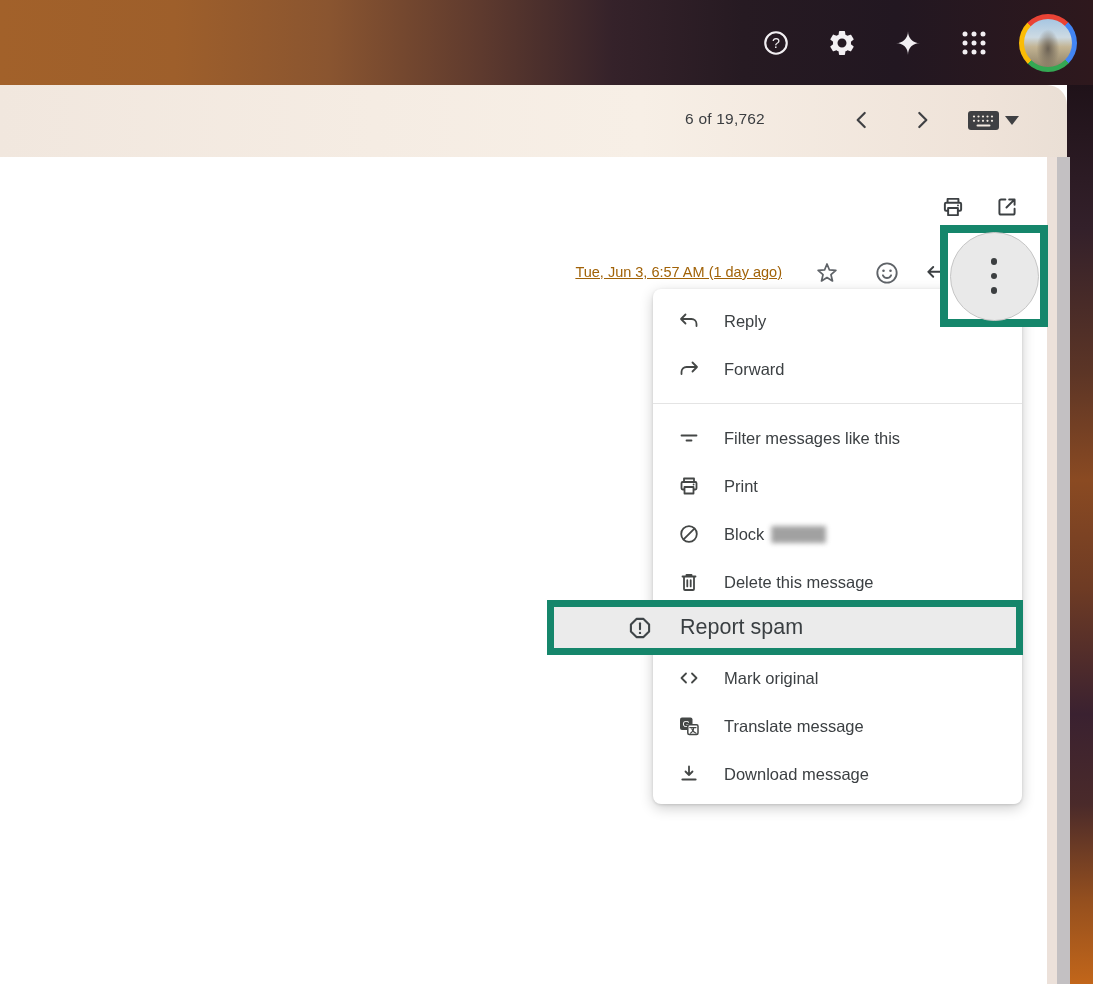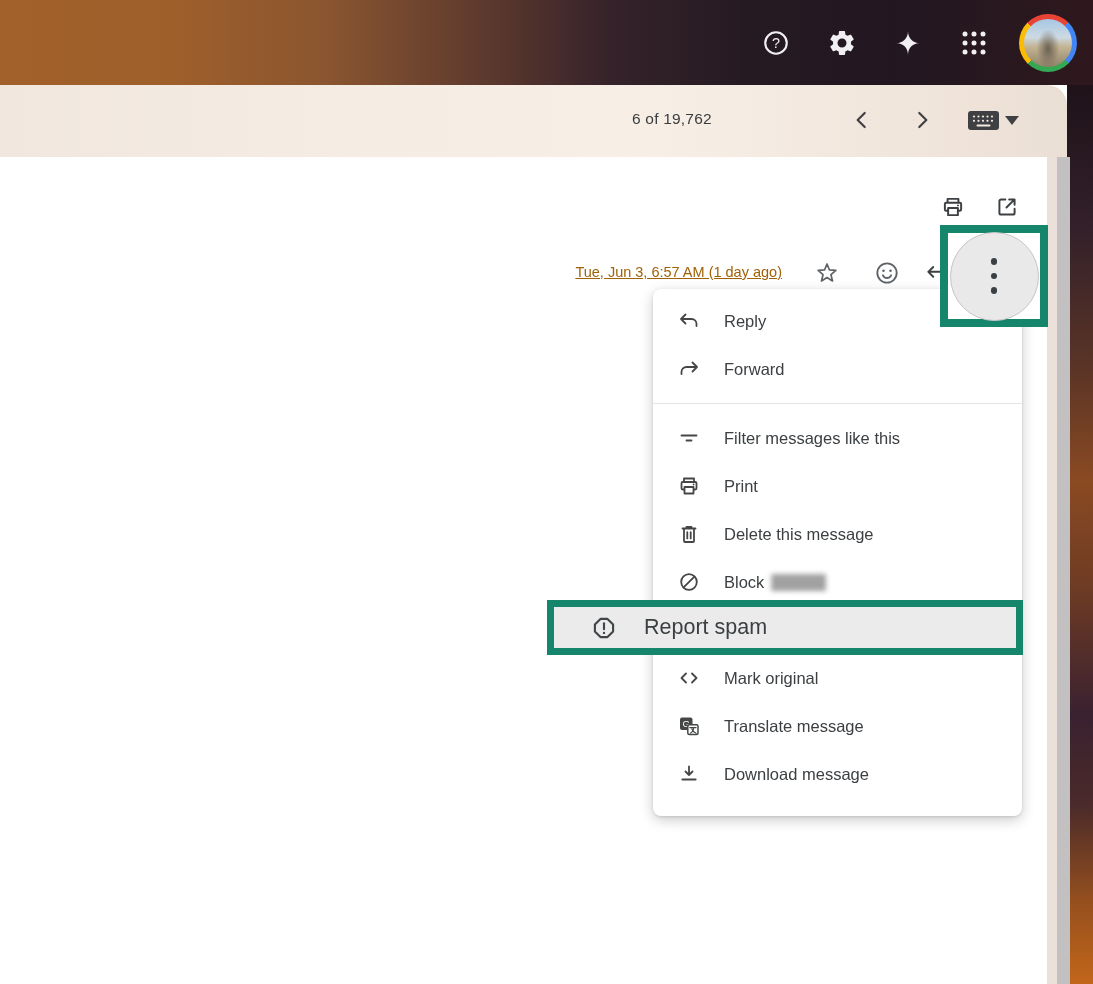--- a/index.html
+++ b/index.html
@@ -36,21 +36,21 @@
   }
   .rightwall{
     left:1067px;top:85px;width:26px;height:899px;
     background:linear-gradient(180deg,#1f1219 0%,#33202a 16%,#5c3526 32%,#8a4a22 44%,#6e3b24 56%,#3a2130 70%,#4a2a2a 80%,#96501e 91%,#c2661a 100%);
   }
   .content{left:0;top:157px;width:1047px;height:827px;background:#ffffff;}
   .palestrip{left:1047px;top:157px;width:10px;height:827px;background:#ece1da;}
   .scrollbar{left:1057px;top:157px;width:13px;height:827px;background:#c3c0c2;}
 
   
-  .pagination{left:632px;top:110px;width:186px;text-align:left;font-size:15.5px;color:#3a3d40;letter-spacing:.2px;}
+  .pagination{left:632px;top:110px;width:186px;text-align:center;font-size:15.5px;color:#3a3d40;letter-spacing:.2px;}
   .nav-btn{width:26px;height:26px;color:#3f4043;}
   .nav-btn svg{width:26px;height:26px;}
   .chev-left{left:849px;top:107px;}
   .chev-right{left:909px;top:107px;}
   .kbd{left:966px;top:108px;width:36px;height:26px;color:#3f4043;}
   .kbd svg{width:36px;height:26px;}
   .dd-arrow{left:1005px;top:116px;width:0;height:0;border-left:7px solid transparent;border-right:7px solid transparent;border-top:9px solid #3f4043;}
 
   
   .hdr-btn{width:28px;height:28px;color:#3c4043;}
@@ -62,39 +62,39 @@
   .row-icon svg{width:28px;height:28px;}
   .star-btn{left:813px;top:259px;}
   .emoji-btn{left:873px;top:259px;}
   .partial-reply{left:924px;top:261px;width:26px;height:26px;color:#3c4043;z-index:15;}
   .partial-reply svg{width:26px;height:26px;}
 
   
   .menu{
     left:653px;top:289px;width:369px;background:#fff;border-radius:8px;
     box-shadow:0 1px 3px rgba(0,0,0,.12),0 4px 14px rgba(0,0,0,.20);
-    padding:8px 0 18px 0;z-index:10;
+    padding:8px 0 6px 0;z-index:10;
   }
   .menu-item{height:48px;display:flex;align-items:center;padding-left:24px;cursor:default;}
   .menu-item.spacer{background:transparent;}
   .mi-icon{width:24px;height:24px;color:#444746;flex:0 0 24px;display:flex;align-items:center;justify-content:center;}
   .mi-icon svg{width:24px;height:24px;}
   .mi-label{margin-left:23px;font-size:16.5px;color:#3c4043;white-space:nowrap;}
   .redacted{margin-left:7px;font-size:14px;color:#8a8a8a;filter:blur(2.6px);opacity:.8;letter-spacing:-1px;}
   .menu-divider{height:1px;background:#e4e4e4;margin:10px 0;}
 
   
   .anno{position:absolute;border:8px solid #15866B;z-index:20;box-sizing:border-box;}
   .anno-more{left:940px;top:225px;width:108px;height:102px;background:#ffffff;display:flex;align-items:center;justify-content:center;}
   .more-circle{
     width:87px;height:87px;border-radius:50%;background:#e9e9e9;border:1px solid #c5c5c5;
     display:flex;flex-direction:column;align-items:center;justify-content:center;gap:8px;
   }
   .dot{width:6.5px;height:6.5px;border-radius:50%;background:#3c3f41;}
-  .anno-spam{left:547px;top:600px;width:476px;height:55px;border-width:7px;background:#ebebeb;display:flex;align-items:center;}
+  .anno-spam{left:547px;top:600px;width:476px;height:55px;border-width:7px;background:#ebebeb;display:flex;align-items:center;padding-left:36px;}
   .spam-ov-icon{width:28px;height:28px;color:#3f4548;margin-left:36px;flex:0 0 28px;}
   .spam-ov-icon svg{width:28px;height:28px;}
   .spam-ov-label{margin-left:26px;font-size:21.5px;color:#3a3f42;}
 </style>
 </head>
 <body>
 
 <div class="abs topbar"></div>
 <div class="abs toolbar"></div>
 <div class="abs rightwall"></div>
@@ -236,34 +236,34 @@
           <rect x="4.5" y="8" width="15" height="7.5" rx="1.2"></rect>
           <path d="M7.5 13h9v6.5h-9z" fill="#fff"></path>
           <circle cx="16.6" cy="10.5" r=".9" fill="currentColor" stroke="none"></circle>
         </svg>
       </span>
       <span class="mi-label">Print</span>
     </div>
     <div class="menu-item">
       <span class="mi-icon">
         <svg viewBox="0 0 24 24" fill="none" stroke="currentColor" stroke-width="1.8" stroke-linecap="round" stroke-linejoin="round">
-          <path d="M5.5 6.5h13M9.5 6.5V4.8h5v1.7M7 6.5V19a1 1 0 0 0 1 1h8a1 1 0 0 0 1-1V6.5M10.3 10.2v6.2M13.7 10.2v6.2"></path>
-        </svg>
-      </span>
-      <span class="mi-label">Delete this message</span>
-    </div>
-    <div class="menu-item">
-      <span class="mi-icon">
-        <svg viewBox="0 0 24 24" fill="none" stroke="currentColor" stroke-width="1.8" stroke-linecap="round" stroke-linejoin="round">
           <circle cx="12" cy="12" r="7.8"></circle>
           <path d="M6.6 17.4 17.4 6.6"></path>
         </svg>
       </span>
       <span class="mi-label">Block</span>
       <span class="redacted">██████</span>
+    </div>
+    <div class="menu-item">
+      <span class="mi-icon">
+        <svg viewBox="0 0 24 24" fill="none" stroke="currentColor" stroke-width="1.8" stroke-linecap="round" stroke-linejoin="round">
+          <path d="M5.5 6.5h13M9.5 6.5V4.8h5v1.7M7 6.5V19a1 1 0 0 0 1 1h8a1 1 0 0 0 1-1V6.5M10.3 10.2v6.2M13.7 10.2v6.2"></path>
+        </svg>
+      </span>
+      <span class="mi-label">Delete this message</span>
     </div>
     <div class="menu-item spacer"></div>
     <div class="menu-item">
       <span class="mi-icon">
         <svg viewBox="0 0 24 24" fill="none" stroke="currentColor" stroke-width="1.8" stroke-linecap="round" stroke-linejoin="round">
           <path d="M9 7.5 4.5 12 9 16.5M15 7.5 19.5 12 15 16.5"></path>
         </svg>
       </span>
       <span class="mi-label">Mark original</span>
     </div>

